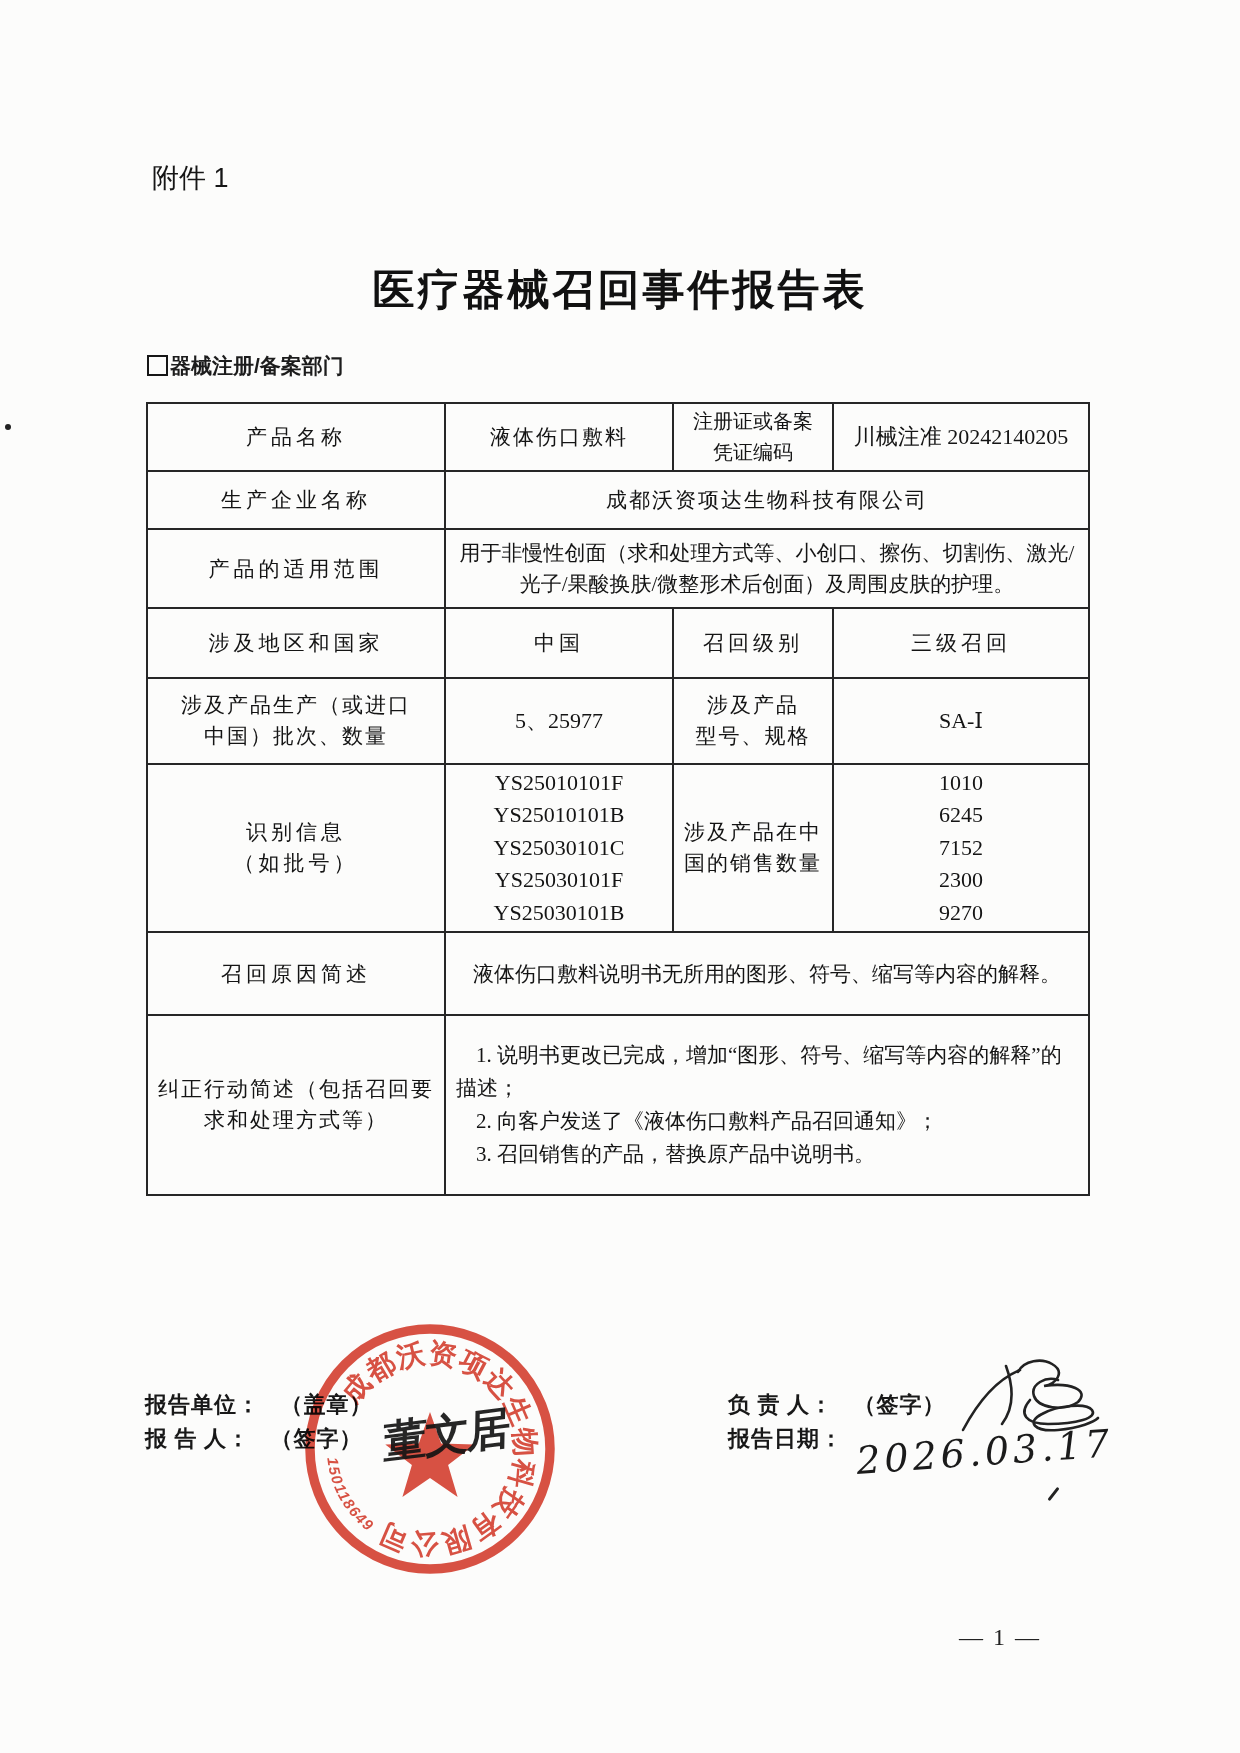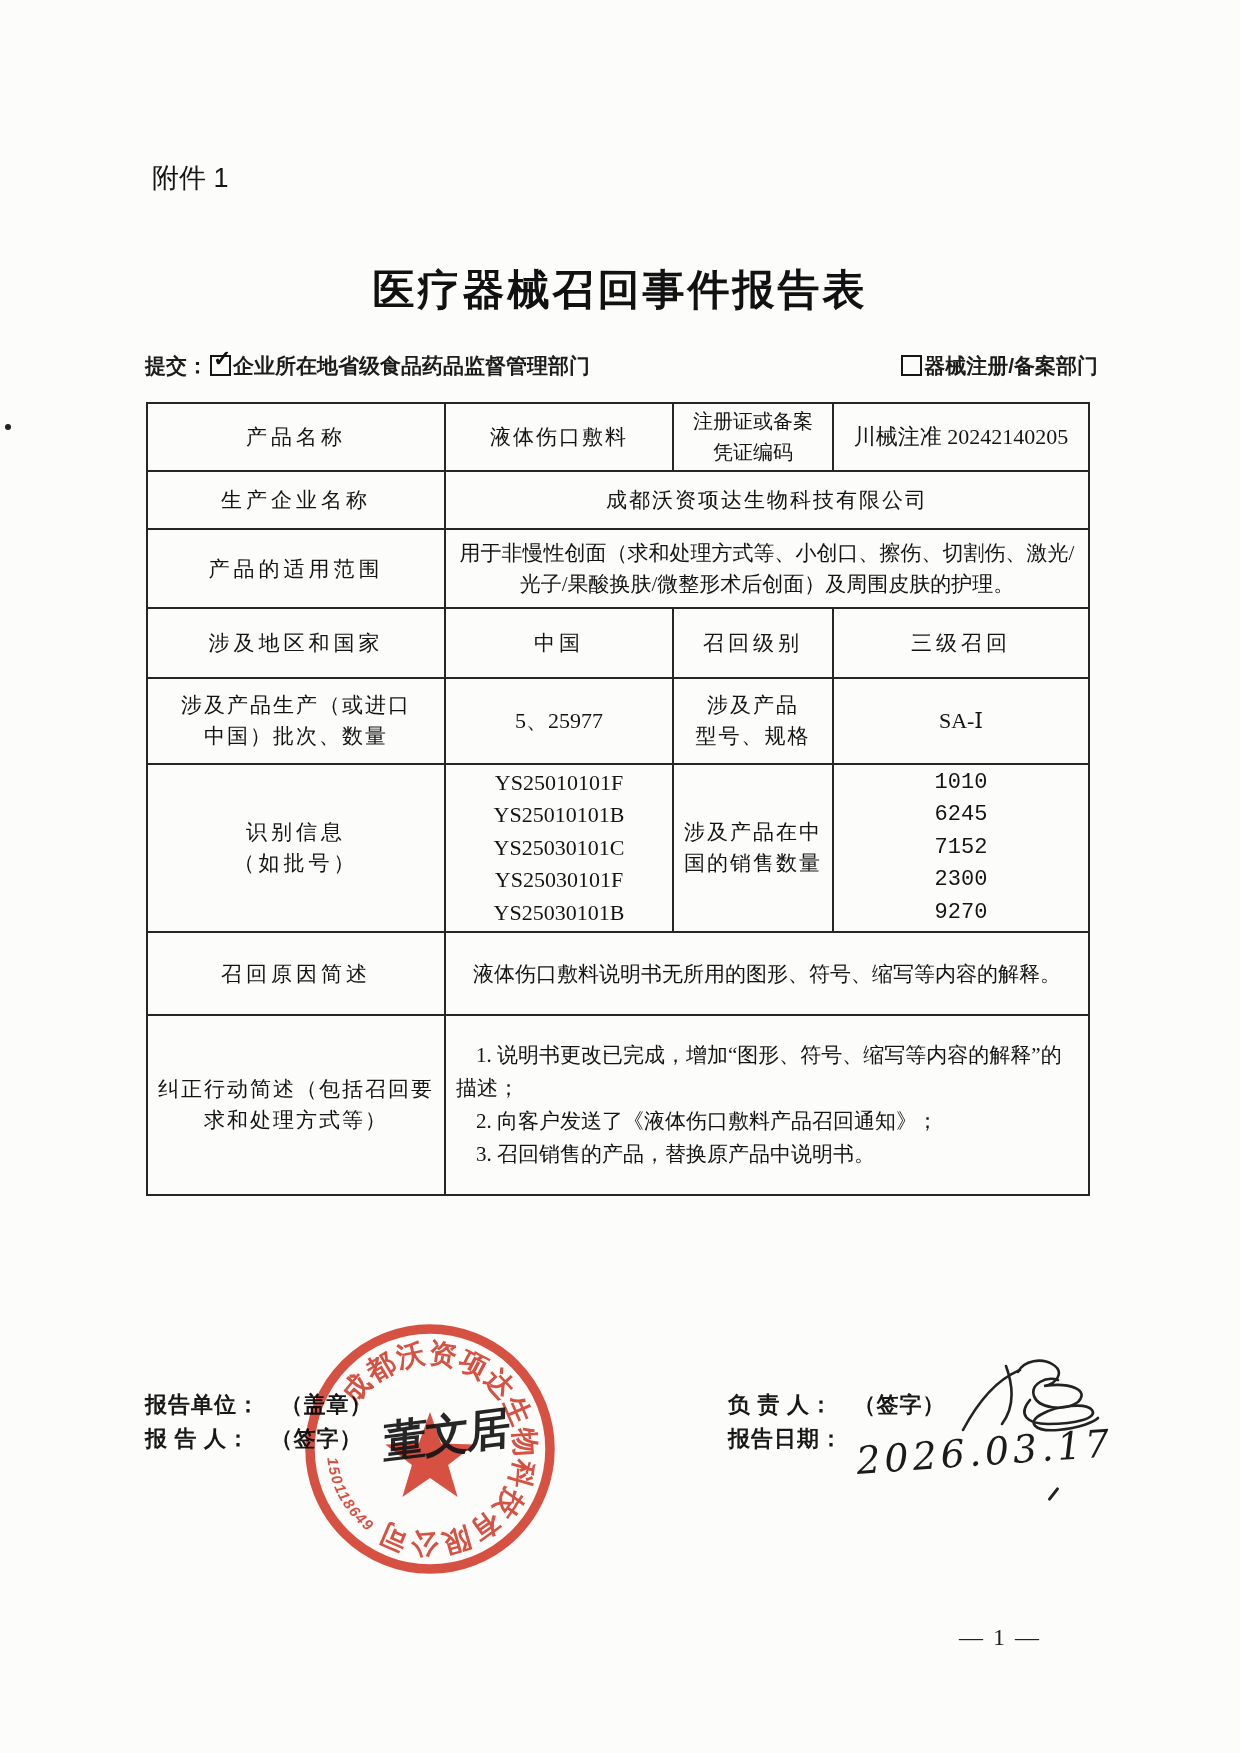--- a/index.html
+++ b/index.html
@@ -16,21 +16,21 @@
   .cbox .tick{position:absolute;left:1px;top:-9px;font-size:22px;font-weight:bold;color:#111;line-height:22px;}
   table.form{position:absolute;left:146px;top:402px;width:942px;border-collapse:collapse;
              table-layout:fixed;font-size:21px;color:#141414;}
   table.form td{border:2px solid #262626;text-align:center;vertical-align:middle;padding:2px 6px;overflow:hidden;}
   .sp{letter-spacing:4px;}
   .sp2{letter-spacing:2px;}
   .ln{line-height:31px;}
   .leftcell{text-align:left !important;padding-left:10px !important;}
   .item{text-align:left;text-indent:20px;line-height:33px;font-size:21px;}
   .batch{line-height:32.4px;font-size:22px;}
-  .qty{line-height:32.4px;font-size:22px;font-family:Liberation Mono, monospace;}
+  .qty{line-height:32.4px;font-size:22px;}
   .mono-num{font-size:22px;}
   .footer-row{font-size:22px;font-weight:bold;letter-spacing:1px;color:#181818;}
   .f-left1{left:145px;top:1390px;}
   .f-left2{left:145px;top:1424px;}
   .f-right1{left:728px;top:1390px;}
   .f-right2{left:728px;top:1424px;}
   .note-gap{display:inline-block;margin-left:14px;}
   .hand-date{left:856px;top:1430px;font-size:38px;font-style:italic;letter-spacing:4px;color:#1b1b1b;
              transform:rotate(-4deg);font-family:"DejaVu Serif",serif;}
   .hand-sig-name{left:383px;top:1406px;font-size:44px;color:#141414;letter-spacing:-2px;
@@ -41,23 +41,20 @@
   .scribble-svg{left:940px;top:1358px;}
   .dot-artifact{left:5px;top:424px;width:6px;height:6px;border-radius:50%;background:#222;}
 </style>
 </head>
 <body>
 
 <div class="abs attachment">附件 1</div>
 <div class="abs title">医疗器械召回事件报告表</div>
 
 <div class="abs submit-line">
-  <span>
-    <span>提交：</span><span class="cbox"><span class="tick">✓</span></span><span>企业所在地省级食品药品监督管理部门</span>
-  </span>
   <span>
     <span class="cbox"></span><span>器械注册/备案部门</span>
   </span>
 </div>
 
 <table class="form">
   <colgroup>
       <col style="width:298px">
       <col style="width:228px">
       <col style="width:160px">

